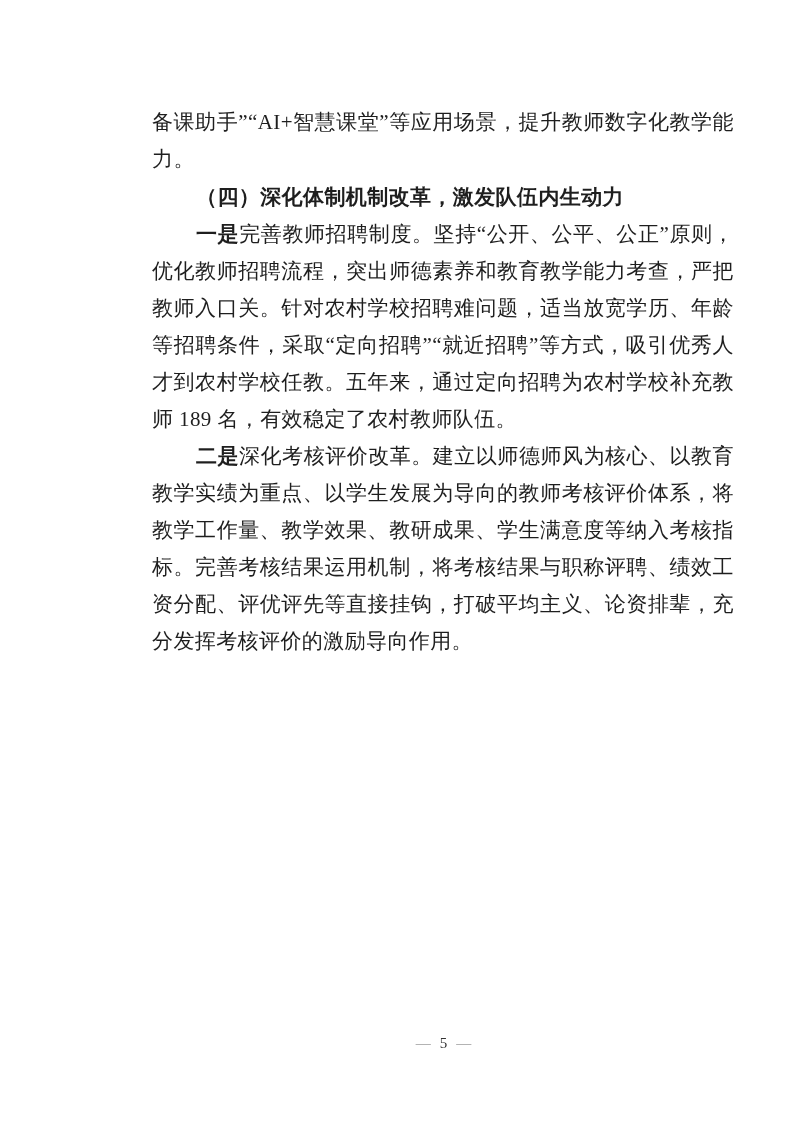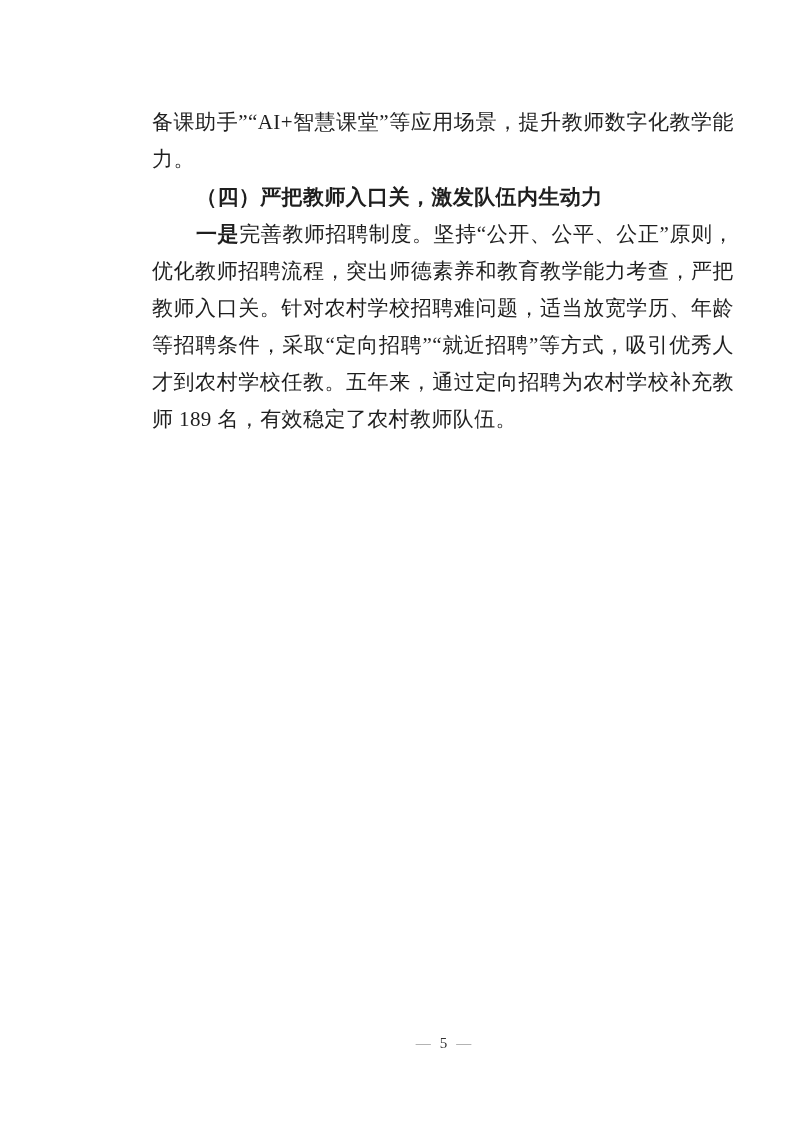--- a/index.html
+++ b/index.html
@@ -63,19 +63,20 @@
     color: #333333;
   }
 </style>
 </head>
 <body>
 
 <div class="page">
   <div class="content">
 
   <p class="para"><span class="run">备课助手”“AI+智慧课堂”等应用场景，提升教师数字化教学能力。</span></p>
-      <p class="para indent heading"><span class="run bold">（四）严把教师入口关，激发队伍内生动力</span></p>
+      <p class="para indent heading"><span class="run bold">（四）深化体制机制改革，激发队伍内生动力</span></p>
       <p class="para indent"><span class="run bold">一是</span><span class="run">完善教师招聘制度。坚持“公开、公平、公正”原则，优化教师招聘流程，突出师德素养和教育教学能力考查，严把教师入口关。针对农村学校招聘难问题，适当放宽学历、年龄等招聘条件，采取“定向招聘”“就近招聘”等方式，吸引优秀人才到农村学校任教。五年来，通过定向招聘为农村学校补充教师 189 名，有效稳定了农村教师队伍。</span></p>
+      <p class="para indent"><span class="run bold">二是</span><span class="run">深化考核评价改革。建立以师德师风为核心、以教育教学实绩为重点、以学生发展为导向的教师考核评价体系，将教学工作量、教学效果、教研成果、学生满意度等纳入考核指标。完善考核结果运用机制，将考核结果与职称评聘、绩效工资分配、评优评先等直接挂钩，打破平均主义、论资排辈，充分发挥考核评价的激励导向作用。</span></p>
     </div>
   <div class="footer">
     <span class="dash">—</span><span class="num">5</span><span class="dash">—</span>
   </div>
 </div>
 
 </body></html>

